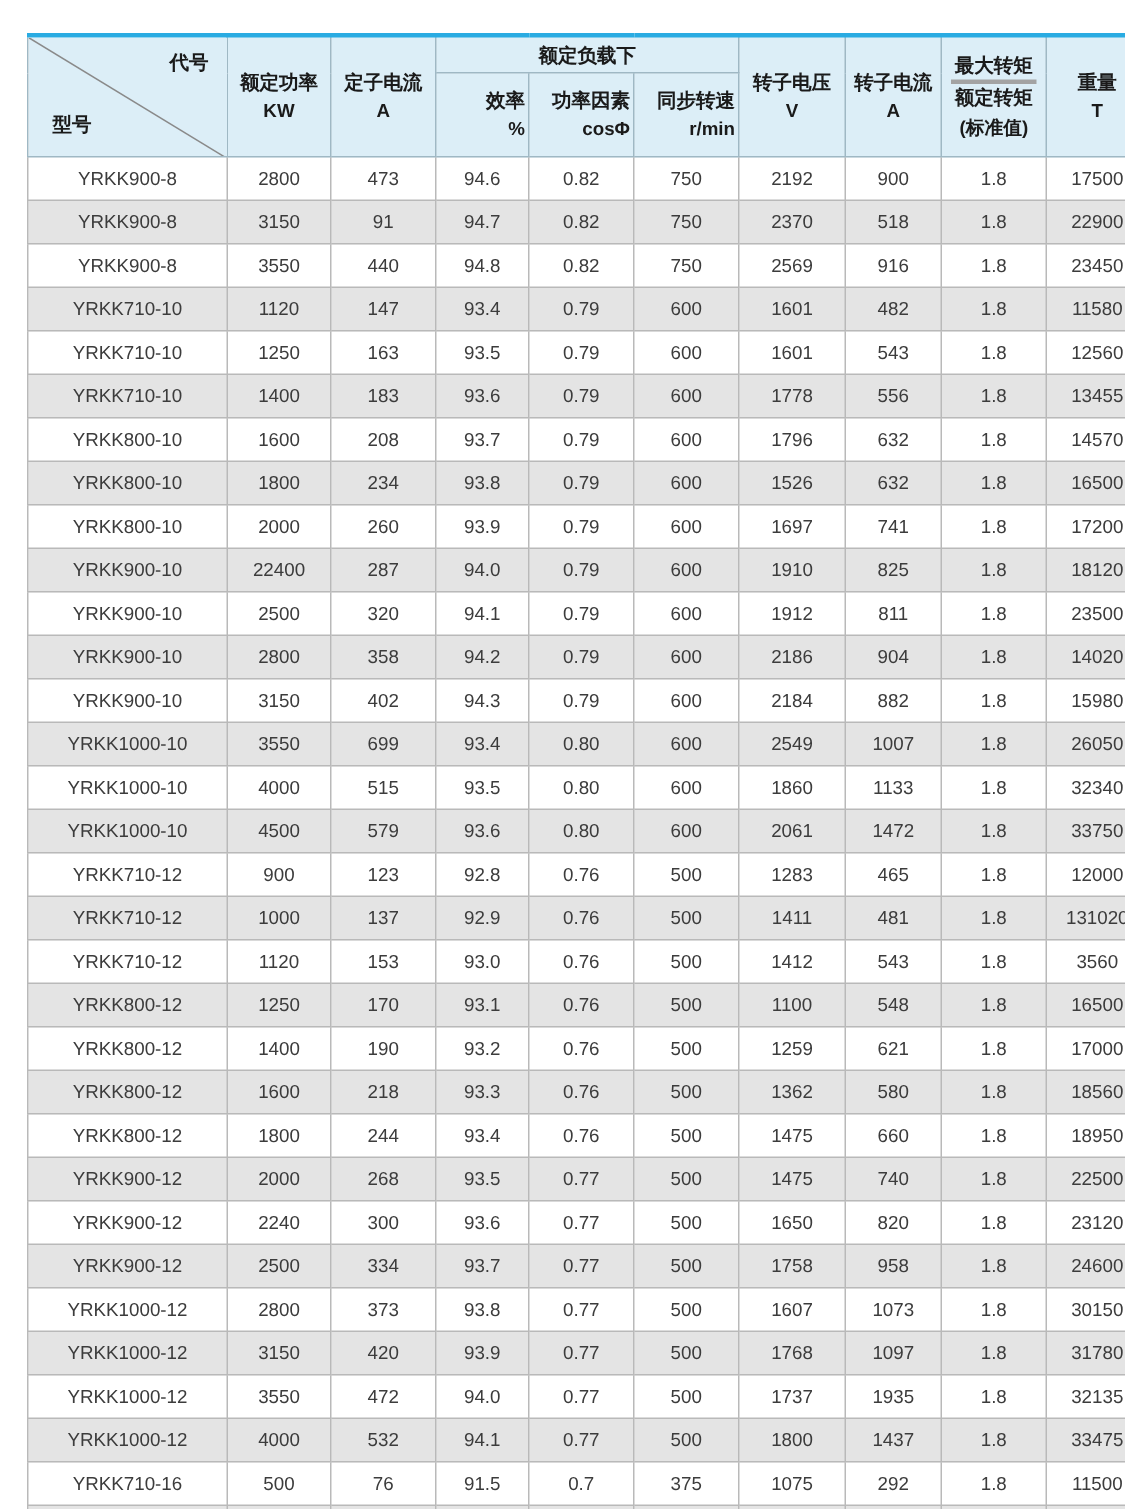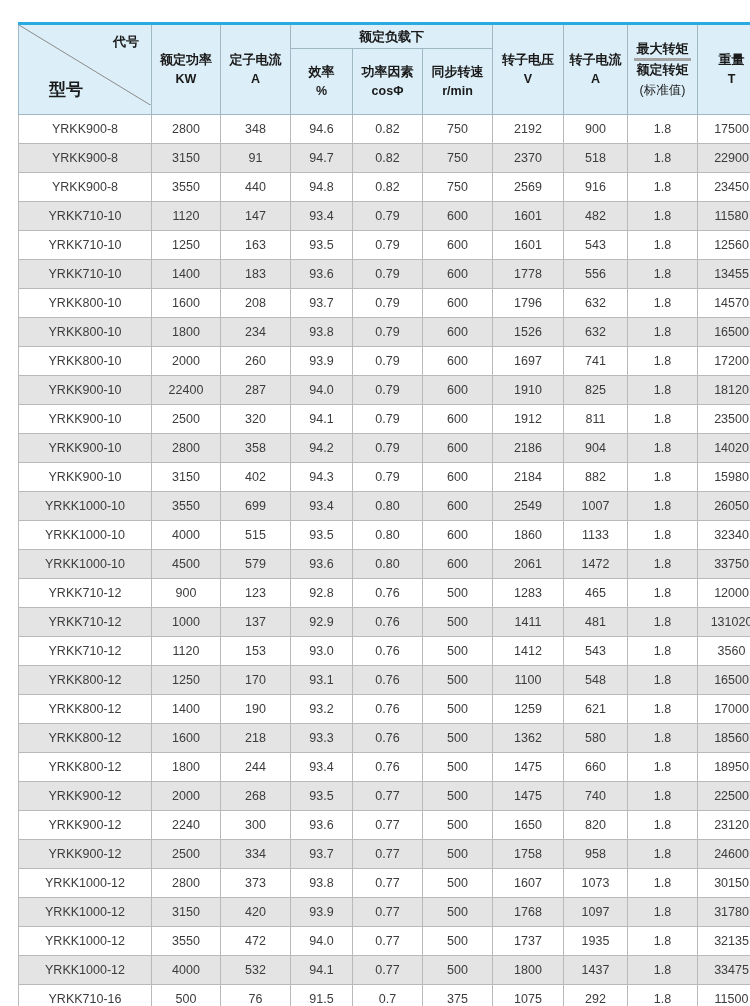--- a/index.html
+++ b/index.html
@@ -52,21 +52,21 @@
     display: block;
     font-size: 12.5px;
     font-weight: bold;
     margin-top: 3px;
   }
   thead th.grp {
     height: 25px;
     padding: 1px 2px;
   }
   thead th.tall { height: 81px; }
-  thead th.sub  { height: 66px; }
+  thead th.sub  { height: 56px; text-align: right; }
 
   
   th.corner {
     position: relative;
     height: 81px;
     padding: 0;
     overflow: hidden;
   }
   th.corner .diag {
     position: absolute;
@@ -75,41 +75,41 @@
   th.corner .lbl-code {
     position: absolute;
     top: 8px;
     right: 12px;
     font-size: 13px;
     font-weight: bold;
   }
   th.corner .lbl-model {
     position: absolute;
     bottom: 12px;
-    left: 30px;
-    font-size: 17px;
+    left: 16px;
+    font-size: 13px;
     font-weight: bold;
   }
 
   
   .frac { display: block; line-height: 1.2; }
   .frac .num {
     display: block;
     border-bottom: 3px solid #a3a3a3;
     padding-bottom: 1px;
     margin: 0 4px;
   }
   .frac .den {
     display: block;
     padding-top: 1px;
     margin: 0 4px;
   }
   .frac .std {
     display: block;
-    font-weight: normal;
+    font-weight: bold;
     font-size: 12.5px;
     margin-top: 6px;
   }
 
   tbody td {
     border: 1px solid #b9b9b9;
     text-align: center;
     font-size: 12.5px;
     color: #3c3c3c;
     height: 29px;
@@ -198,21 +198,21 @@
           <span>同步转速</span>
           <span class="unit">r/min</span>
         </th>
       </tr>
     </thead>
 
     <tbody id="tbody">
         <tr>
           <td>YRKK900-8</td>
           <td>2800</td>
-          <td>348</td>
+          <td>473</td>
           <td>94.6</td>
           <td>0.82</td>
           <td>750</td>
           <td>2192</td>
           <td>900</td>
           <td>1.8</td>
           <td>17500</td>
         </tr>
         <tr class="alt">
           <td>YRKK900-8</td>

